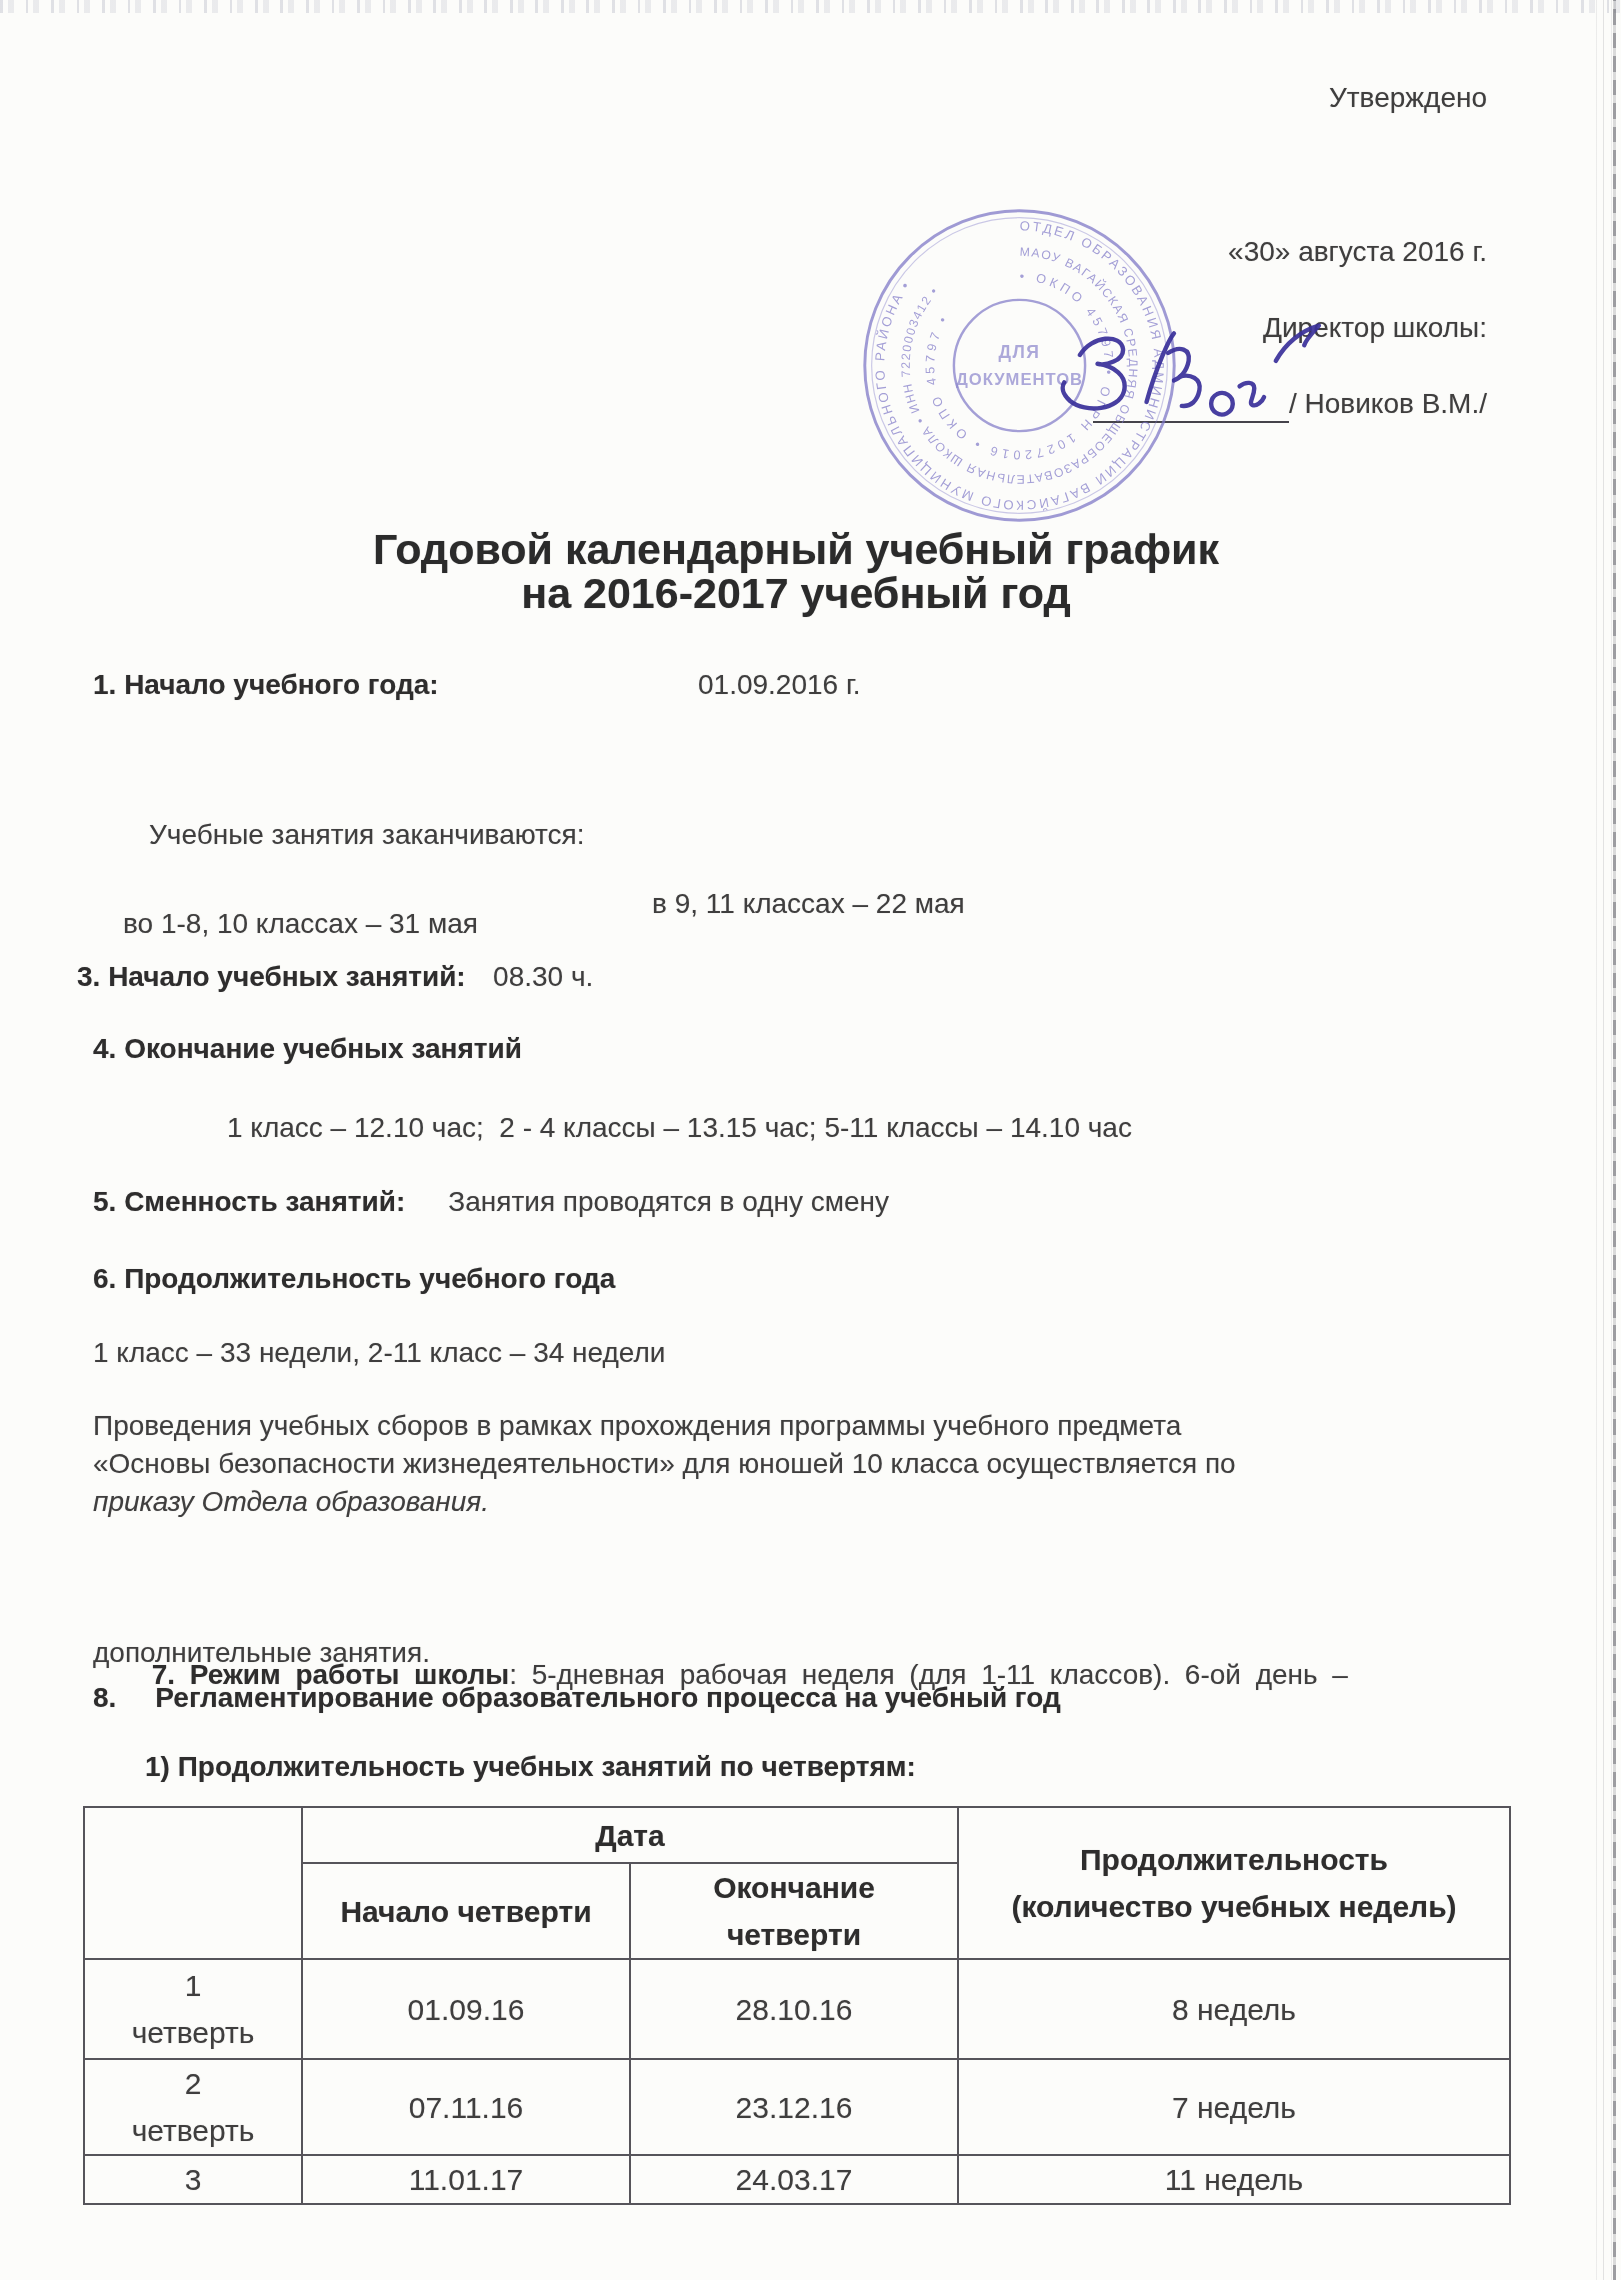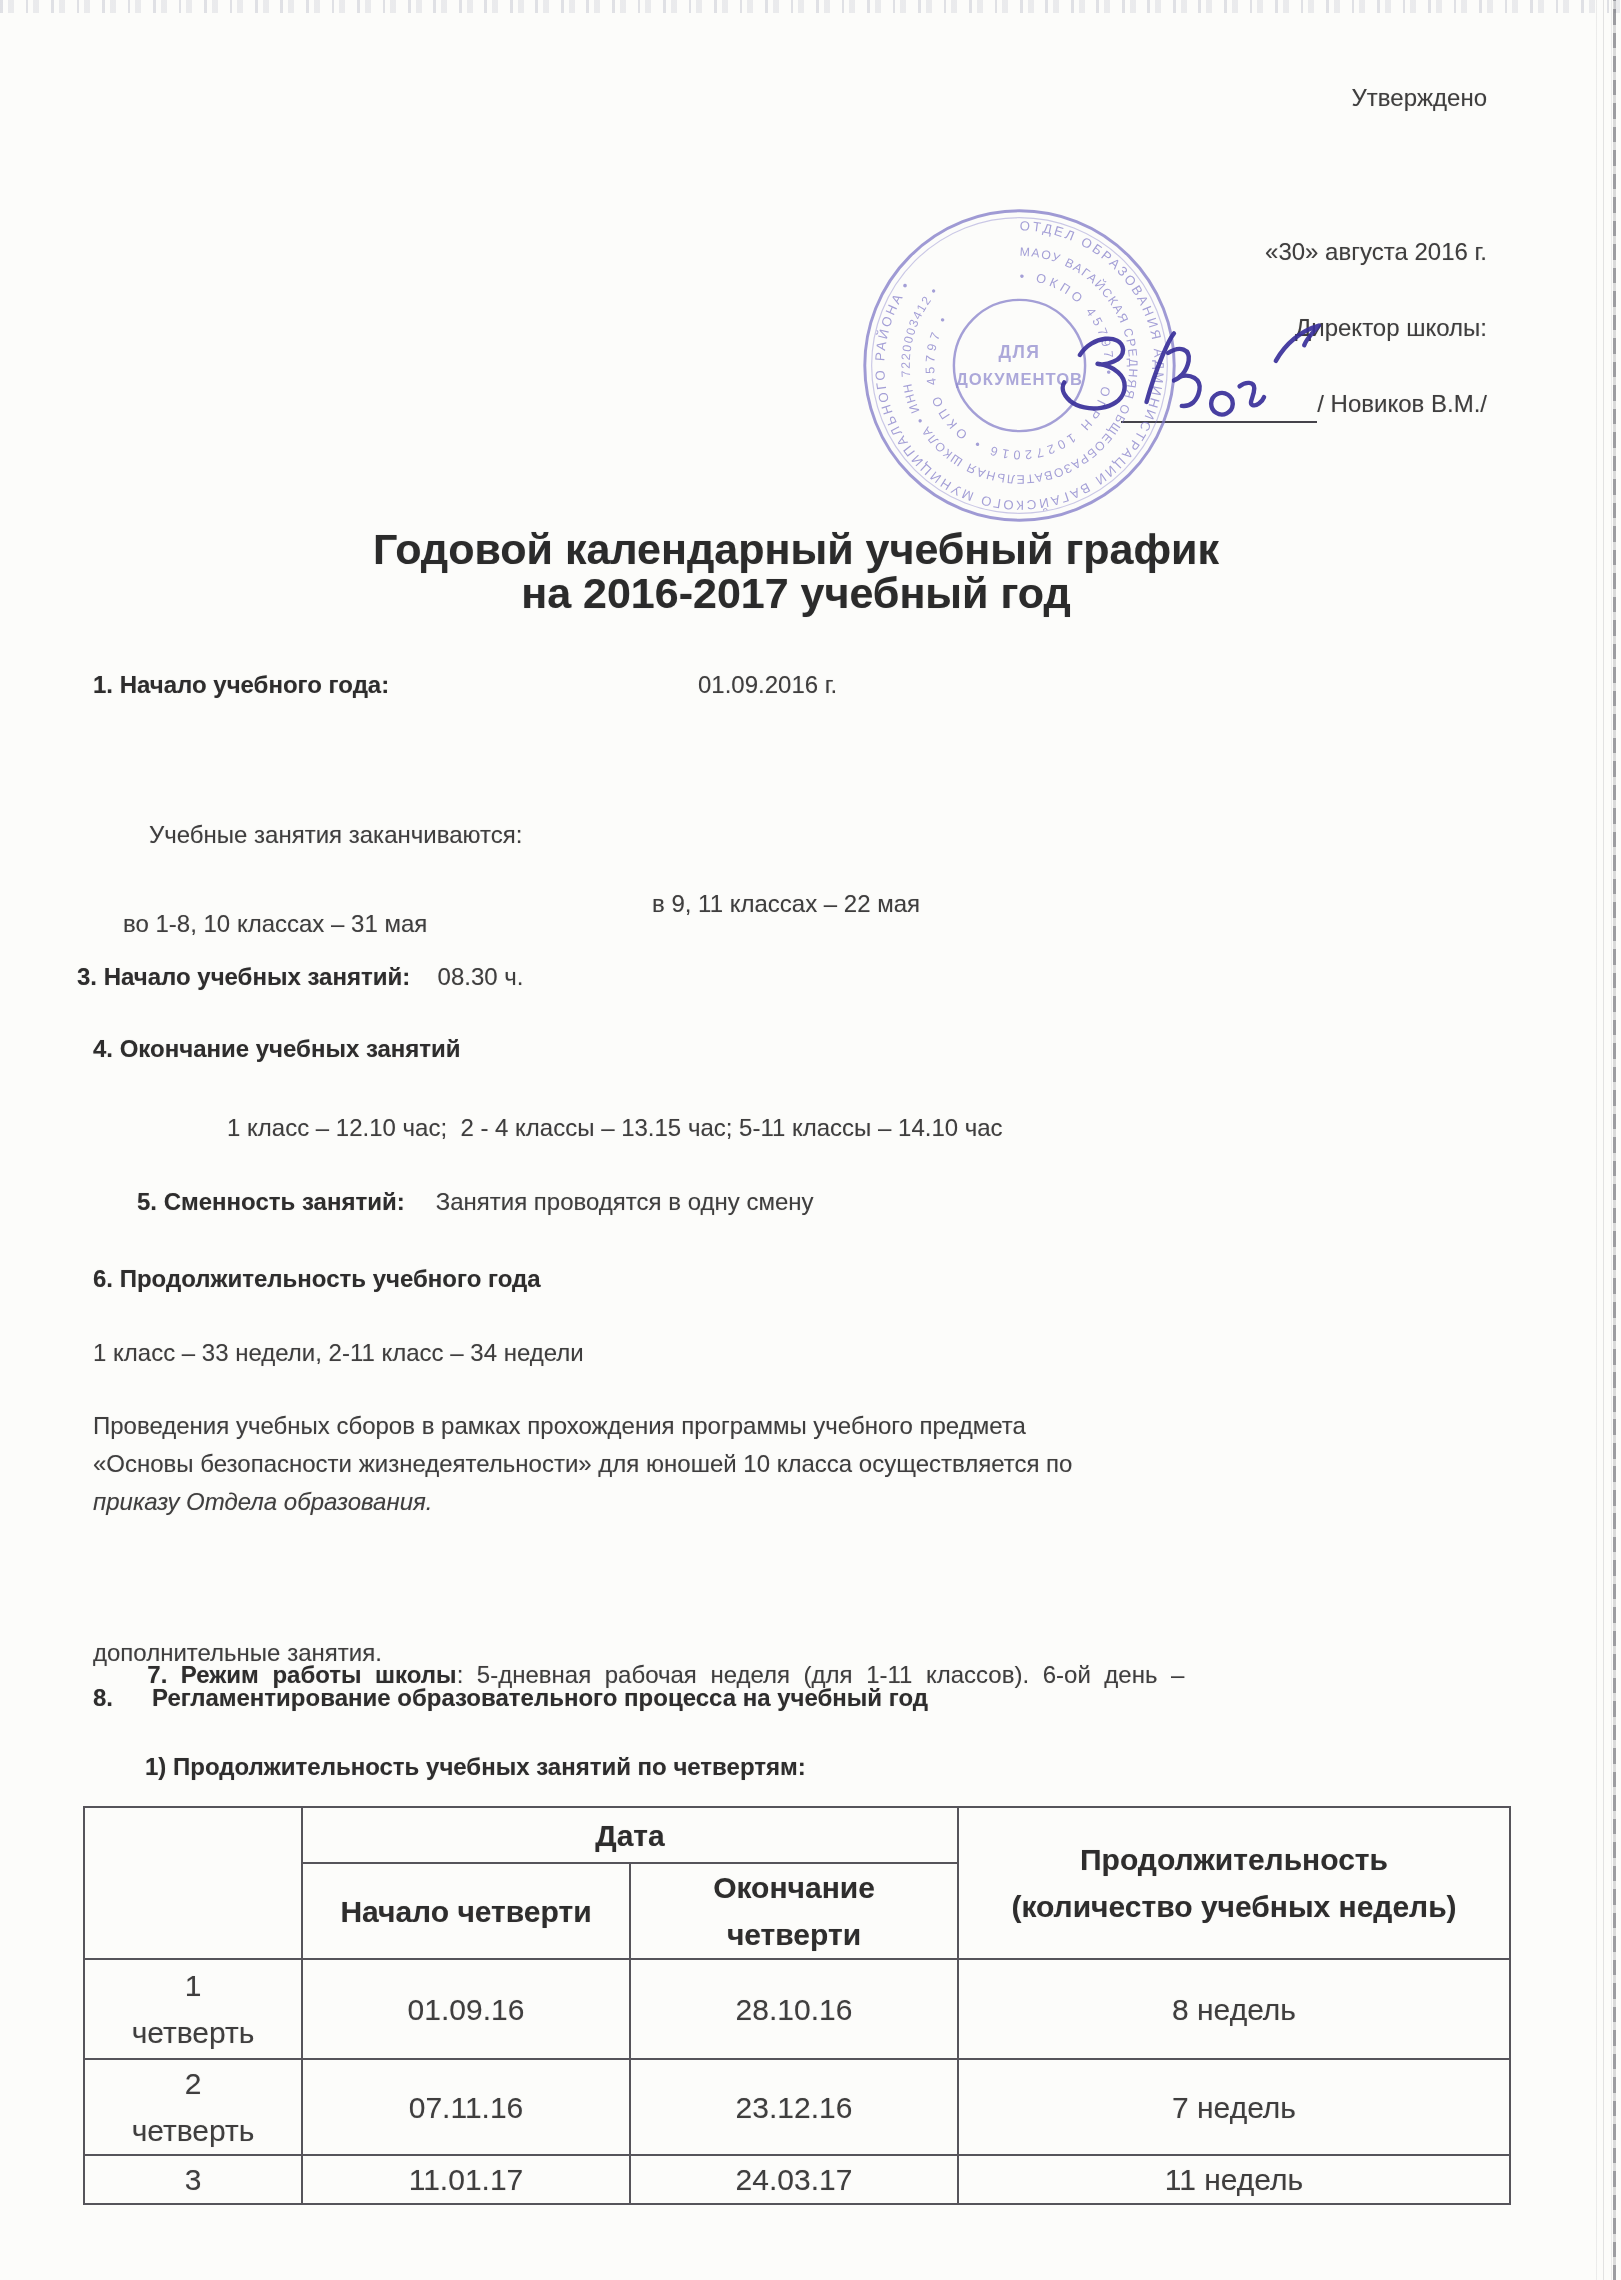--- a/index.html
+++ b/index.html
@@ -7,21 +7,21 @@
     position:relative;
     width:1621px;height:2281px;
     margin:0 auto;
     background:#fcfcfa;
     overflow:hidden;
     font-family:"Liberation Sans", sans-serif;
     color:#3f3e3e;
   }
   .abs{position:absolute;}
   .txt{
-    font-size:24px;line-height:39px;white-space:pre-wrap;
+    font-size:28px;line-height:39px;white-space:pre-wrap;
     text-shadow:0 0 1px rgba(90,90,90,.35);
   }
   .b{font-weight:bold;color:#2e2d2d;}
   .right-line{right:134px;text-align:right;}
   .title-block{
     left:83px;top:527px;width:1426px;text-align:center;
     font-size:43px;line-height:44px;font-weight:bold;color:#2b2b2b;
     text-shadow:0 0 1px rgba(80,80,80,.4);
   }
   .sig-row{display:flex;align-items:flex-end;}
@@ -133,21 +133,21 @@
   <div class="abs txt" style="left:652px;top:884px;">в 9, 11 классах – 22 мая</div>
 
   <div class="abs" style="left:77px;top:957px;display:flex;gap:27.4px;">
     <span class="txt b">3. Начало учебных занятий:</span>
     <span class="txt">08.30 ч.</span>
   </div>
 
   <div class="abs txt b" style="left:93px;top:1029px;">4. Окончание учебных занятий</div>
   <div class="abs txt" style="left:227px;top:1108px;">1 класс – 12.10 час;  2 - 4 классы – 13.15 час; 5-11 классы – 14.10 час</div>
 
-  <div class="abs" style="left:93px;top:1182px;display:flex;gap:31px;margin-left:44px;">
+  <div class="abs" style="left:93px;top:1182px;display:flex;gap:43px;">
     <span class="txt b">5. Сменность занятий:</span>
     <span class="txt">Занятия проводятся в одну смену</span>
   </div>
 
   <div class="abs txt b" style="left:93px;top:1259px;">6. Продолжительность учебного года</div>
   <div class="abs txt" style="left:93px;top:1333px;">1 класс – 33 недели, 2-11 класс – 34 недели</div>
 
   <div class="abs para" style="left:93px;top:1407px;">
     <div class="txt" style="line-height:38px;">Проведения учебных сборов в рамках прохождения программы учебного предмета</div>
     <div class="txt" style="line-height:38px;">«Основы безопасности жизнедеятельности» для юношей 10 класса осуществляется по</div>

